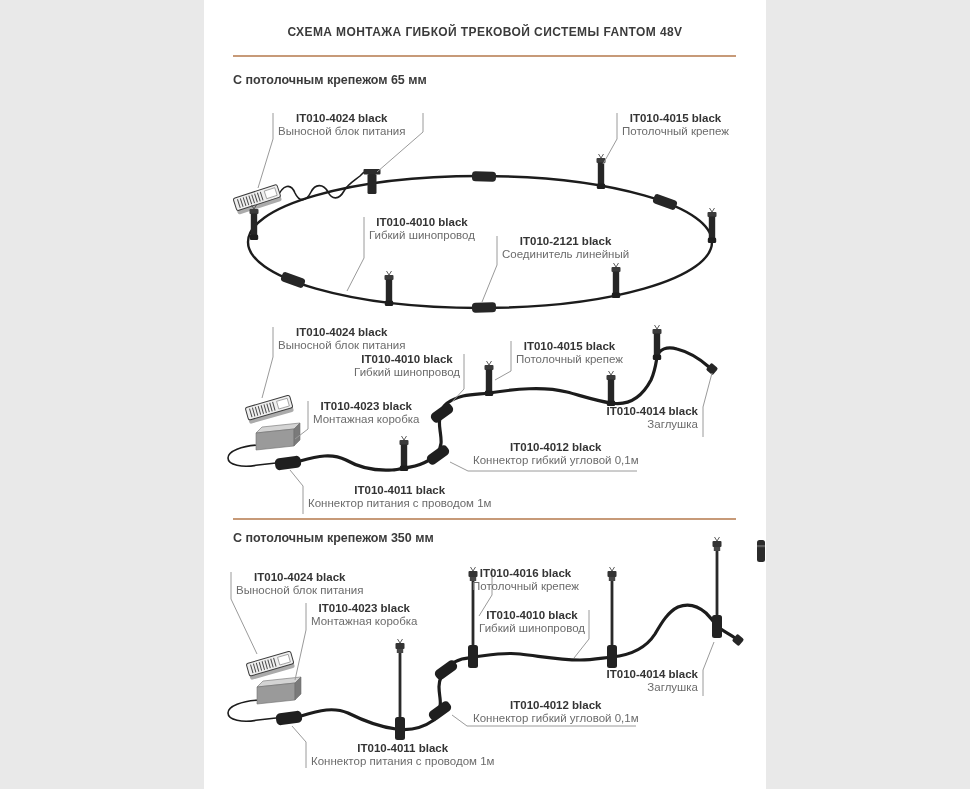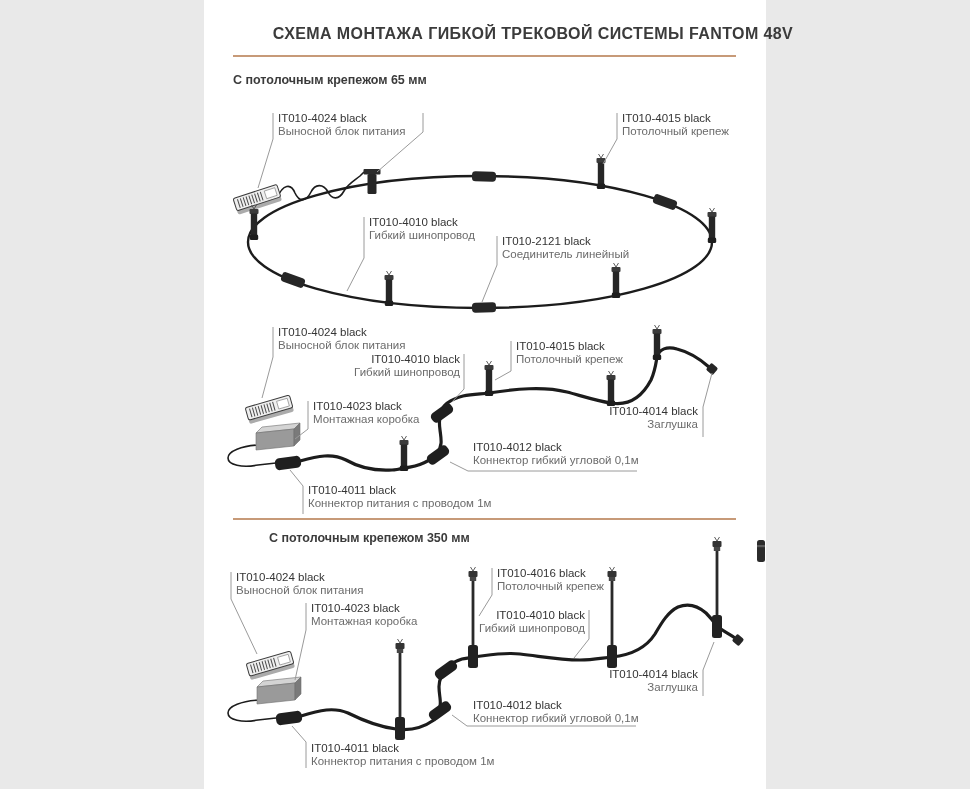--- a/index.html
+++ b/index.html
@@ -1,26 +1,26 @@
 <!DOCTYPE html>
 <html><head>
 <meta charset="utf-8">
 <style>
   html,body{margin:0;padding:0;}
   body{font-family:"Liberation Sans", sans-serif;}
   .stage{position:relative;width:970px;height:789px;background:#e9e9e9;overflow:hidden;}
   .panel{position:absolute;left:204px;top:0;width:562px;height:789px;background:#ffffff;}
   .title{position:absolute;left:204px;top:25px;width:562px;text-align:center;
-         font-size:16px;font-weight:600;letter-spacing:.4px;color:#3b3b3b;padding-left:48px;}
+         font-size:12px;font-weight:600;letter-spacing:.4px;color:#3b3b3b;}
   .divider{position:absolute;left:233px;width:503px;height:2px;background:#c79a78;}
   .divider.d1{top:55px;} .divider.d2{top:518px;}
   .heading{position:absolute;font-size:12.5px;font-weight:600;color:#3b3b3b;}
-  .heading.h1{left:233px;top:73px;} .heading.h2{left:233px;top:531px;margin-left:36px;}
+  .heading.h1{left:233px;top:73px;} .heading.h2{left:233px;top:531px;}
   .lbl{position:absolute;font-size:11.5px;line-height:13px;white-space:nowrap;}
-  .lbl .part{display:block;color:#343434;font-weight:400;}
+  .lbl .part{display:block;color:#343434;font-weight:700;text-align:center;}
   .lbl .desc{display:block;color:#6b6b6b;font-weight:400;}
   .lbl.right{text-align:right;}
   svg{position:absolute;left:0;top:0;}
   .leader{stroke:#9a9a9a;stroke-width:1;fill:none;}
   .track{stroke:#1c1c1c;fill:none;}
 </style>
 </head>
 <body>
 
 <div class="stage">
@@ -203,21 +203,21 @@
   </div>
 
   <div class="lbl" style="left:236px;top:571px">
     <span class="part">IT010-4024 black</span>
     <span class="desc">Выносной блок питания</span>
   </div>
   <div class="lbl" style="left:311px;top:602px">
     <span class="part">IT010-4023 black</span>
     <span class="desc">Монтажная коробка</span>
   </div>
-  <div class="lbl" style="left:497px;top:567px">
+  <div class="lbl" style="left:472px;top:567px">
     <span class="part">IT010-4016 black</span>
     <span class="desc">Потолочный крепеж</span>
   </div>
   <div class="lbl right" style="right:385px;top:609px">
     <span class="part">IT010-4010 black</span>
     <span class="desc">Гибкий шинопровод</span>
   </div>
   <div class="lbl right" style="right:272px;top:668px">
     <span class="part">IT010-4014 black</span>
     <span class="desc">Заглушка</span>

